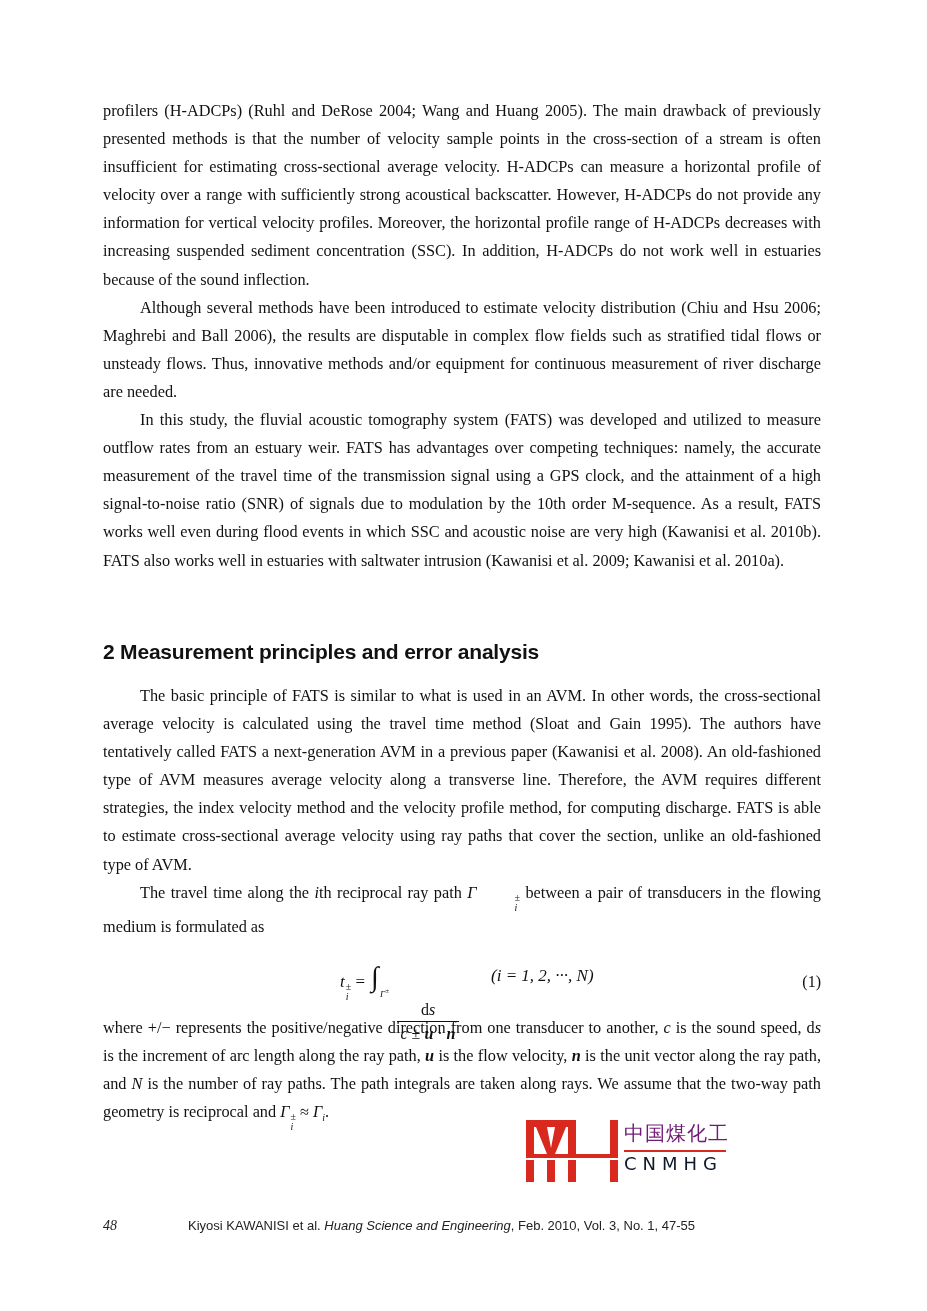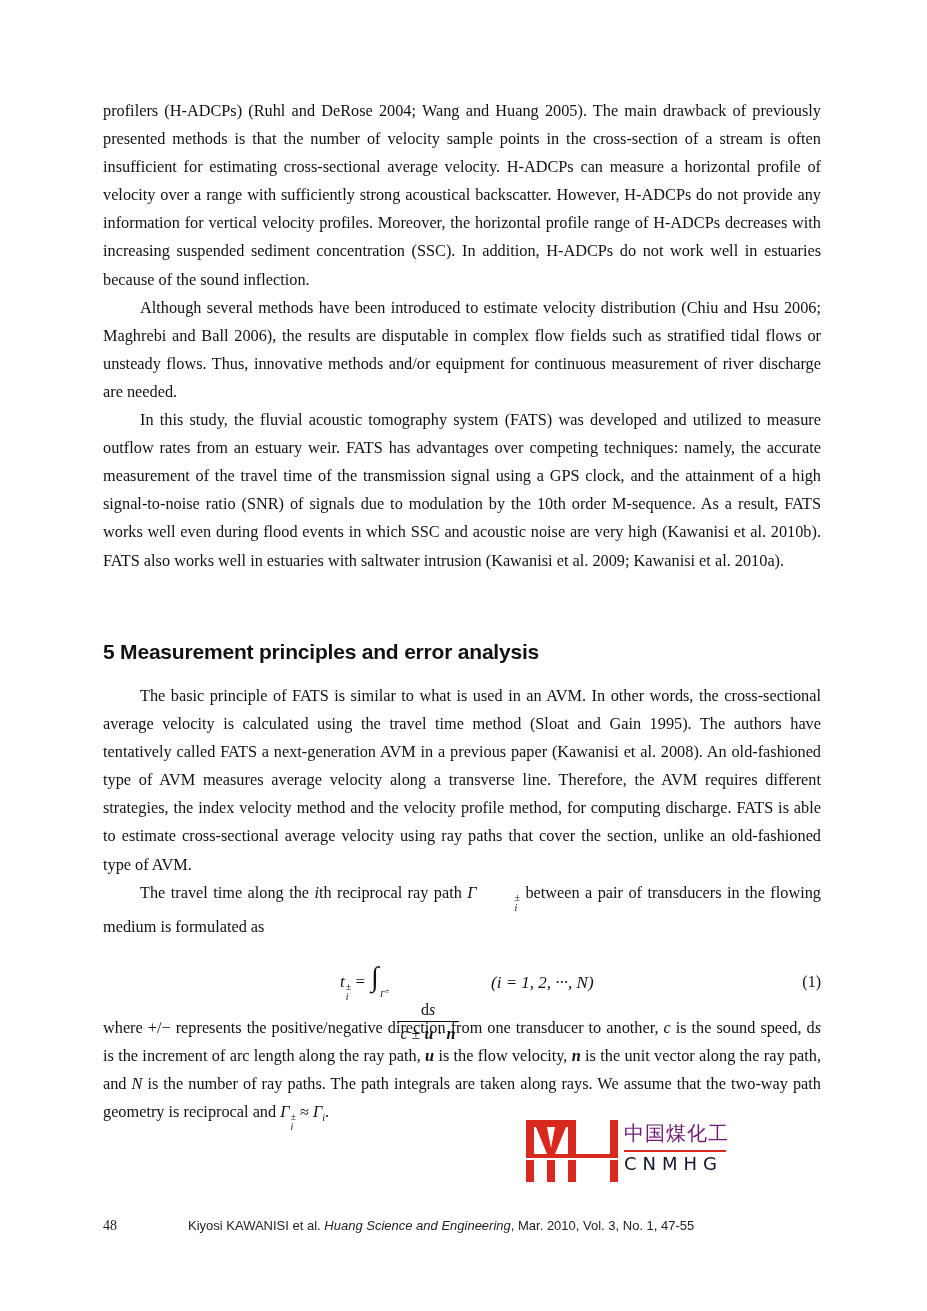--- a/index.html
+++ b/index.html
@@ -28,45 +28,45 @@
     position: absolute; left: 103px; top: 960px; width: 718px; height: 50px;
     font-family: "Liberation Serif", "DejaVu Serif", serif; color: #111;
   }
   .eq-lhs { position: absolute; left: 237px; top: 12px; font-size: 17px; }
   .eq-int { position: absolute; left: 268px; top: 2px; font-size: 28px; line-height: 30px; }
   .eq-intsub { position: absolute; left: 277px; top: 27px; font-size: 9px; font-style: italic; }
   .eq-frac { position: absolute; left: 294px; top: 0px; width: 62px; text-align: center; font-size: 16px; margin-top: 40px; }
   .eq-num { display: block; line-height: 20px; }
   .eq-bar { display: block; height: 1px; background: #111; margin: 1px 0 2px 0; }
   .eq-den { display: block; line-height: 20px; }
-  .eq-cond { position: absolute; left: 388px; top: 13px; font-size: 17px; text-align: right; }
+  .eq-cond { position: absolute; left: 388px; top: 6px; font-size: 17px; text-align: right; }
   .eq-num-label { position: absolute; right: 0px; top: 13px; font-size: 16px; }
   .footer {
     position: absolute; left: 103px; top: 1218px; width: 718px;
     font-family: "Liberation Sans", "DejaVu Sans", sans-serif; font-size: 13px; color: #222;
   }
-  .footer .pnum { position: absolute; left: 0; top: 0; font-family: "Liberation Serif", "DejaVu Serif", serif; font-size: 14px; }
+  .footer .pnum { position: absolute; left: 0; top: 0; font-family: "Liberation Serif", "DejaVu Serif", serif; font-size: 14px; font-style: italic; }
   .footer .cite { position: absolute; left: 85px; top: 0; white-space: nowrap; }
   .watermark { position: absolute; left: 526px; top: 1120px; width: 210px; height: 62px; }
   .wm-cn { position: absolute; left: 98px; top: 0px; font-family: "DejaVu Sans", sans-serif; font-size: 20px; color: #701a75; letter-spacing: 1px; }
   .wm-line { position: absolute; left: 98px; top: 30px; width: 102px; height: 2px; background: #d9281e; }
   .wm-en { position: absolute; left: 98px; top: 33px; font-family: "DejaVu Sans", sans-serif; font-size: 18px; color: #0f172a; letter-spacing: 6px; }
 </style>
 </head>
 <body>
 
 <div class="page">
 
   <div class="body-text" style="top:97px;">
     <p class="para">profilers (H-ADCPs) (Ruhl and DeRose 2004; Wang and Huang 2005). The main drawback of previously presented methods is that the number of velocity sample points in the cross-section of a stream is often insufficient for estimating cross-sectional average velocity. H-ADCPs can measure a horizontal profile of velocity over a range with sufficiently strong acoustical backscatter. However, H-ADCPs do not provide any information for vertical velocity profiles. Moreover, the horizontal profile range of H-ADCPs decreases with increasing suspended sediment concentration (SSC). In addition, H-ADCPs do not work well in estuaries because of the sound inflection.</p>
     <p class="para indent">Although several methods have been introduced to estimate velocity distribution (Chiu and Hsu 2006; Maghrebi and Ball 2006), the results are disputable in complex flow fields such as stratified tidal flows or unsteady flows. Thus, innovative methods and/or equipment for continuous measurement of river discharge are needed.</p>
     <p class="para indent">In this study, the fluvial acoustic tomography system (FATS) was developed and utilized to measure outflow rates from an estuary weir. FATS has advantages over competing techniques: namely, the accurate measurement of the travel time of the transmission signal using a GPS clock, and the attainment of a high signal-to-noise ratio (SNR) of signals due to modulation by the 10th order M-sequence. As a result, FATS works well even during flood events in which SSC and acoustic noise are very high (Kawanisi et al. 2010b). FATS also works well in estuaries with saltwater intrusion (Kawanisi et al. 2009; Kawanisi et al. 2010a).</p>
   </div>
 
-  <h2 class="heading">5 Measurement principles and error analysis</h2>
+  <h2 class="heading">2 Measurement principles and error analysis</h2>
 
   <div class="body-text" style="top:682px;">
     <p class="para indent">The basic principle of FATS is similar to what is used in an AVM. In other words, the cross-sectional average velocity is calculated using the travel time method (Sloat and Gain 1995). The authors have tentatively called FATS a next-generation AVM in a previous paper (Kawanisi et al. 2008). An old-fashioned type of AVM measures average velocity along a transverse line. Therefore, the AVM requires different strategies, the index velocity method and the velocity profile method, for computing discharge. FATS is able to estimate cross-sectional average velocity using ray paths that cover the section, unlike an old-fashioned type of AVM.</p>
     <p class="para indent"><span>The travel time along the </span><span class="it">i</span><span>th reciprocal ray path </span><span class="math it">Γ</span><span class="supsub">
           <span>±</span>
           <span class="it">i</span>
         </span><span> between a pair of transducers in the flowing medium is formulated as</span></p>
   </div>
 
   <div class="equation">
@@ -106,16 +106,16 @@
       </g>
       <rect x="0" y="38" width="92" height="2" fill="#ffffff"></rect>
     </svg>
     <span class="wm-cn">中国煤化工</span>
     <span class="wm-line"></span>
     <span class="wm-en">CNMHG</span>
   </div>
 
   <div class="footer">
     <span class="pnum">48</span>
-    <span class="cite"><span>Kiyosi KAWANISI et al. </span><span class="it">Huang Science and Engineering</span><span>, Mar. 2010, Vol. 3, No. 1, 47-55</span></span>
+    <span class="cite"><span>Kiyosi KAWANISI et al. </span><span class="it">Huang Science and Engineering</span><span>, Feb. 2010, Vol. 3, No. 1, 47-55</span></span>
   </div>
 
 </div>
 
 </body></html>

